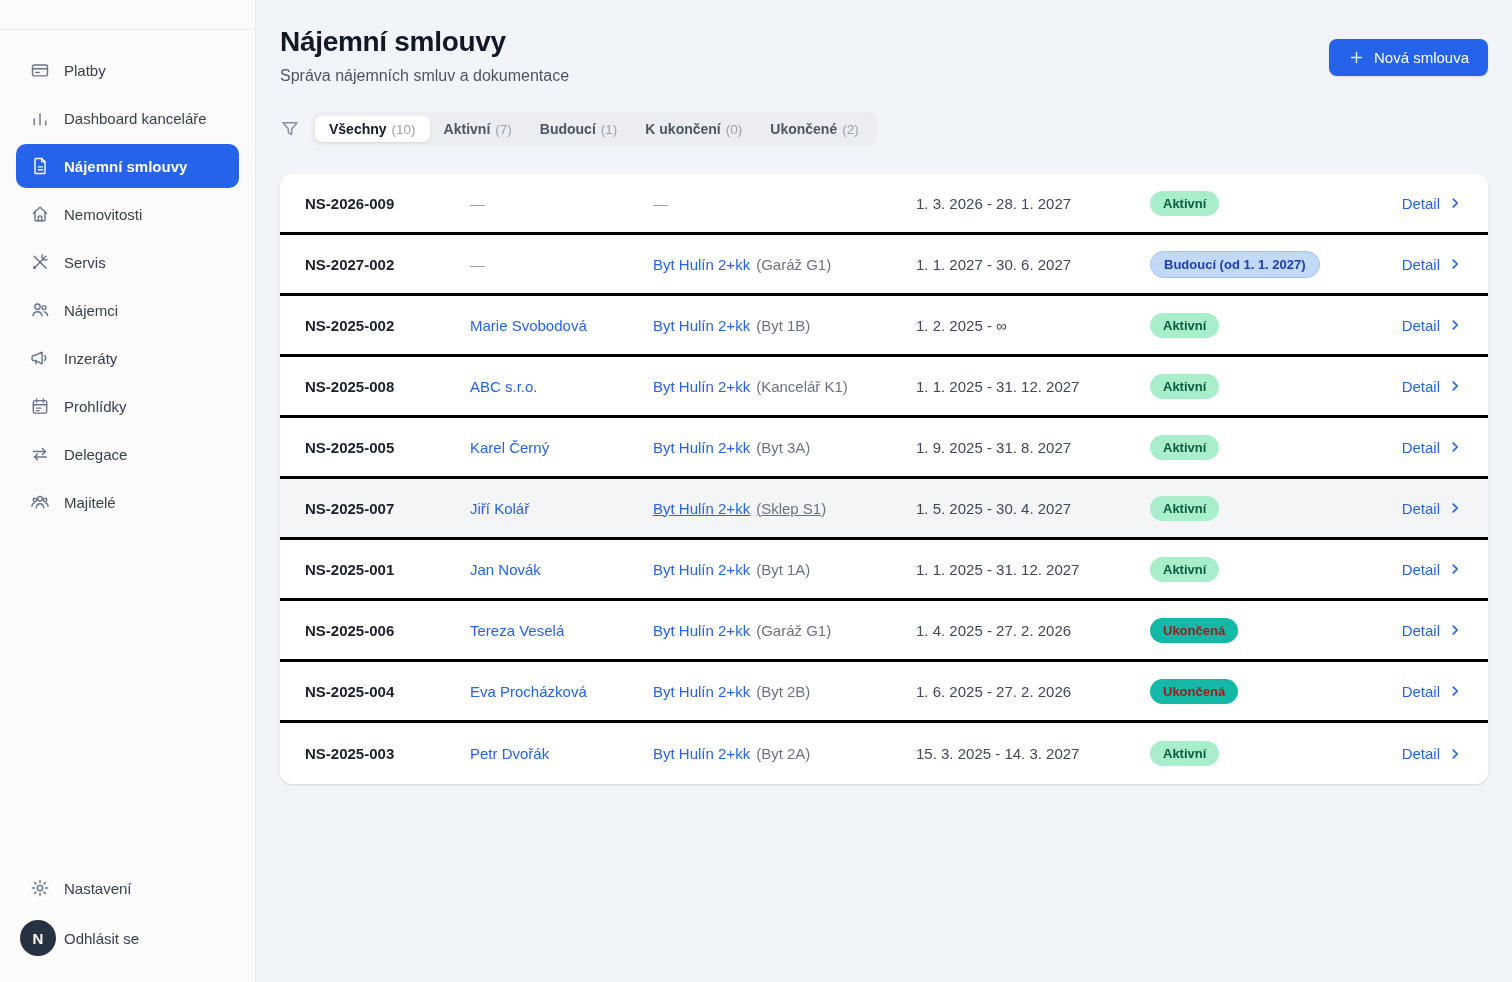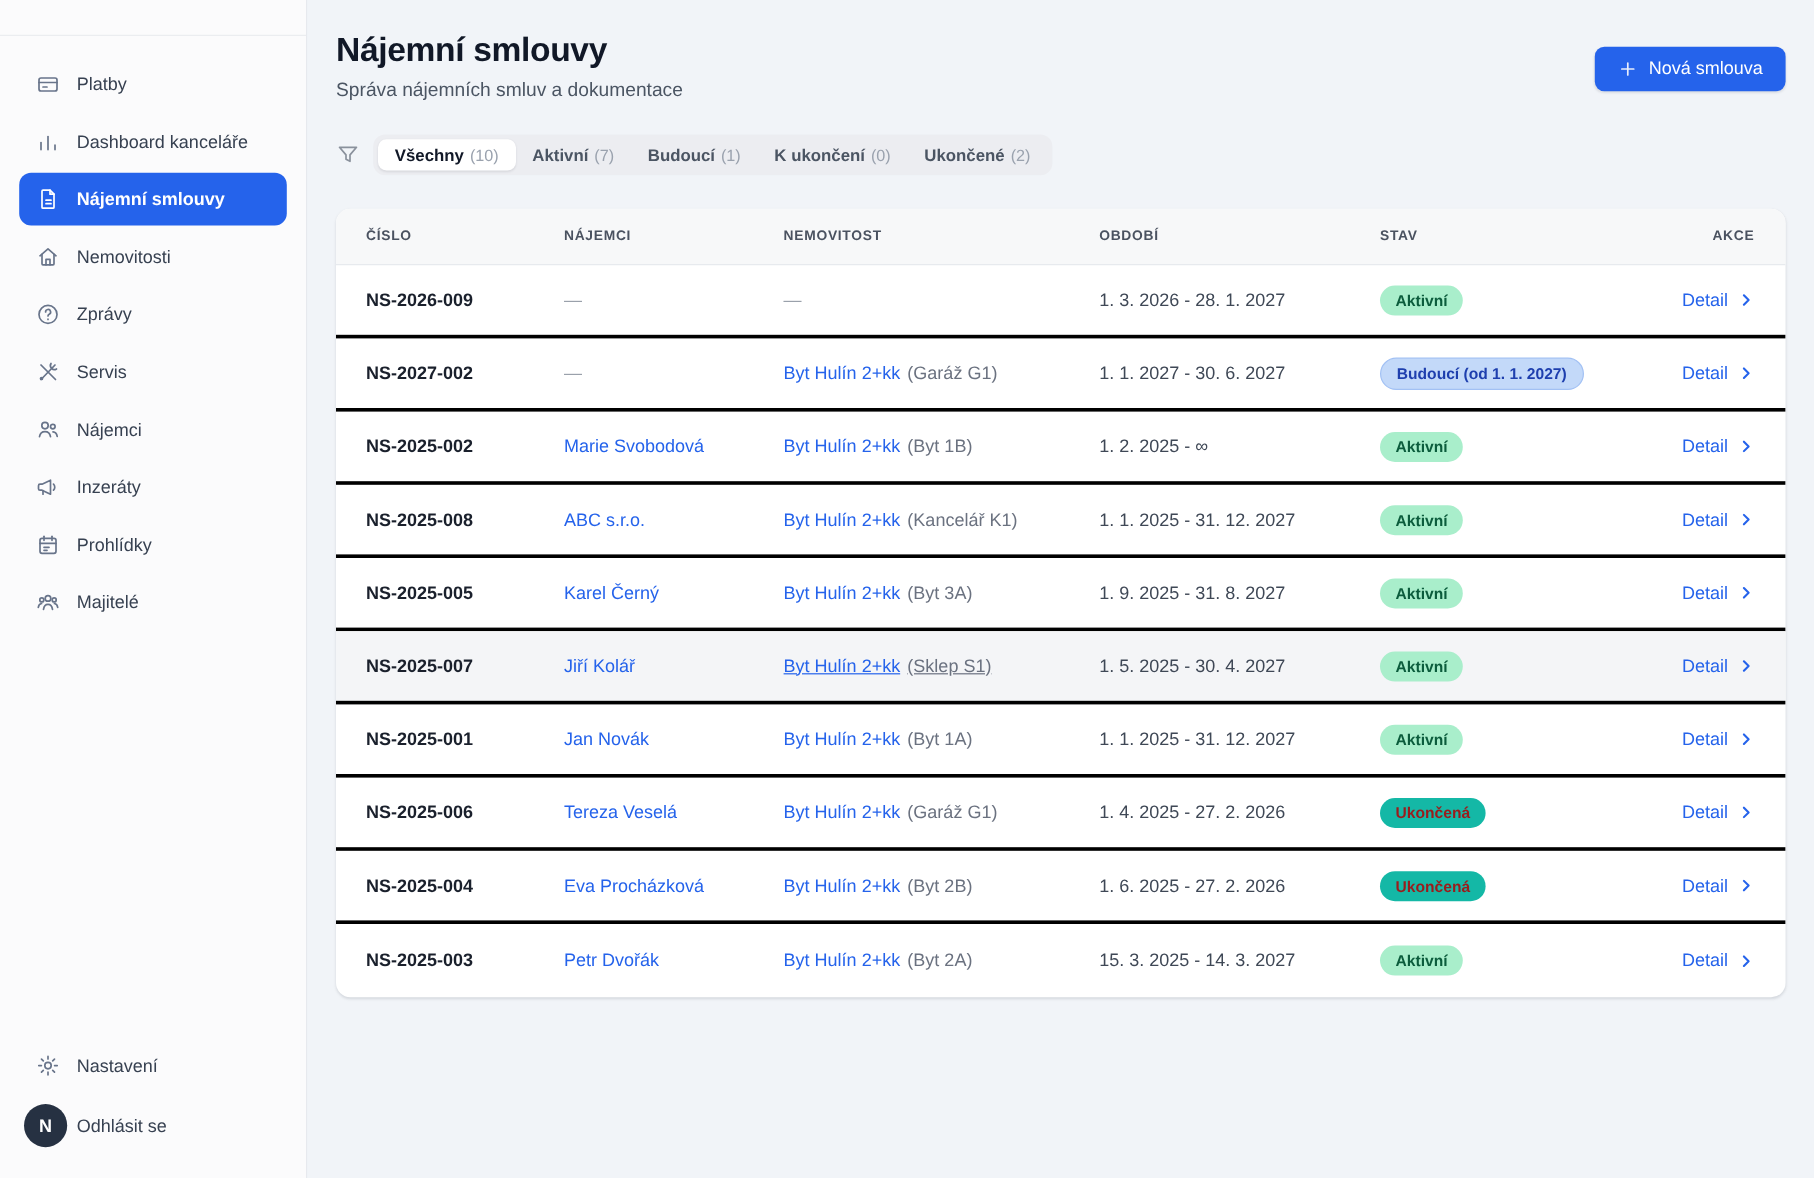--- a/index.html
+++ b/index.html
@@ -128,30 +128,20 @@
             <path d="M4 11l8-7 8 7"></path>
             <path d="M6 9.5V19a1 1 0 0 0 1 1h10a1 1 0 0 0 1-1V9.5"></path>
             <path d="M10 20v-5.5h4V20"></path>
           </svg>
       </span>
       <span class="nav-label">Nemovitosti</span>
     </div>
     <div class="nav-item">
       <span class="nav-icon">
         <svg viewBox="0 0 24 24">
-            <circle cx="12" cy="12" r="9"></circle>
-            <path d="M9.6 9.6a2.5 2.5 0 1 1 3.6 2.2c-.8.4-1.2 1-1.2 1.8"></path>
-            <path d="M12 16.8v.2"></path>
-          </svg>
-      </span>
-      <span class="nav-label">Zprávy</span>
-    </div>
-    <div class="nav-item">
-      <span class="nav-icon">
-        <svg viewBox="0 0 24 24">
             <path d="M5 19.5L19 5"></path>
             <path d="M5 5l14.5 14.5"></path>
             <path d="M15 3.5a4 4 0 0 0 5.5 5.5"></path>
             <circle cx="5.5" cy="18.5" r="1"></circle>
           </svg>
       </span>
       <span class="nav-label">Servis</span>
     </div>
     <div class="nav-item">
       <span class="nav-icon">
@@ -179,20 +169,31 @@
         <svg viewBox="0 0 24 24">
             <rect x="4" y="5.5" width="16" height="15" rx="2"></rect>
             <path d="M8 3.5v4"></path>
             <path d="M16 3.5v4"></path>
             <path d="M4 10.5h16"></path>
             <path d="M8 14.5h5"></path>
             <path d="M8 17.5h3"></path>
           </svg>
       </span>
       <span class="nav-label">Prohlídky</span>
+    </div>
+    <div class="nav-item">
+      <span class="nav-icon">
+        <svg viewBox="0 0 24 24">
+            <path d="M4.5 9h14"></path>
+            <path d="M15 5.5L18.5 9 15 12.5"></path>
+            <path d="M19.5 15.5h-14"></path>
+            <path d="M9 12L5.5 15.5 9 19"></path>
+          </svg>
+      </span>
+      <span class="nav-label">Delegace</span>
     </div>
     <div class="nav-item">
       <span class="nav-icon">
         <svg viewBox="0 0 24 24">
             <circle cx="12" cy="8" r="2.8"></circle>
             <path d="M7.5 19c.4-3 2.2-5 4.5-5s4.1 2 4.5 5"></path>
             <circle cx="5.8" cy="9.5" r="2"></circle>
             <path d="M2.3 17c.3-2.2 1.6-3.7 3.3-3.9"></path>
             <circle cx="18.2" cy="9.5" r="2"></circle>
             <path d="M21.7 17c-.3-2.2-1.6-3.7-3.3-3.9"></path>
@@ -258,28 +259,20 @@
         <span class="count">(0)</span>
       </button>
       <button class="tab">
         <span>Ukončené</span>
         <span class="count">(2)</span>
       </button>
     </div>
   </div>
 
   <div class="card">
-    <div class="grid-row thead">
-      <div class="th">Číslo</div>
-      <div class="th">Nájemci</div>
-      <div class="th">Nemovitost</div>
-      <div class="th">Období</div>
-      <div class="th">Stav</div>
-      <div class="th right">Akce</div>
-    </div>
 
     <div class="grid-row trow">
       <div class="cell cell-number">NS-2026-009</div>
       <div class="cell"><span class="dash">—</span></div>
       <div class="cell"><span class="dash">—</span></div>
       <div class="cell">1. 3. 2026 - 28. 1. 2027</div>
       <div class="cell"><span class="badge b-aktivni">Aktivní</span></div>
       <div class="cell action">
         <a class="detail">
             <span>Detail</span>

